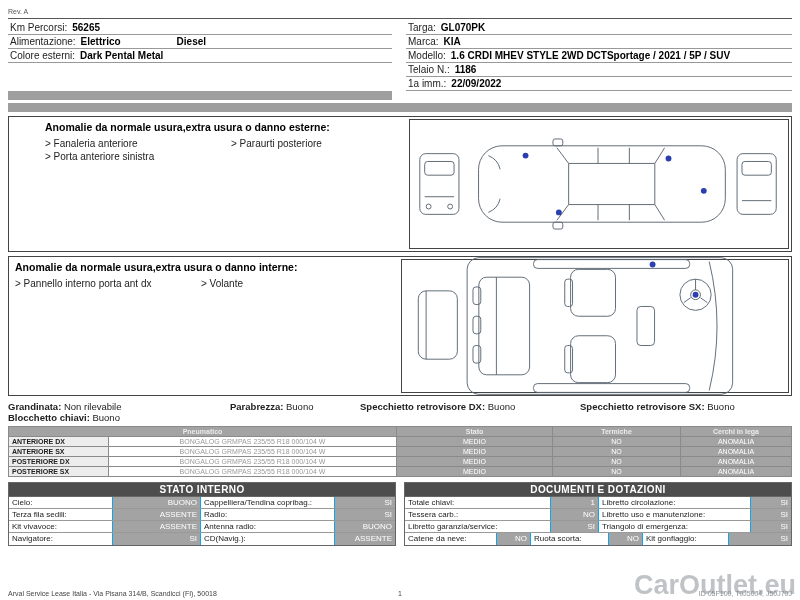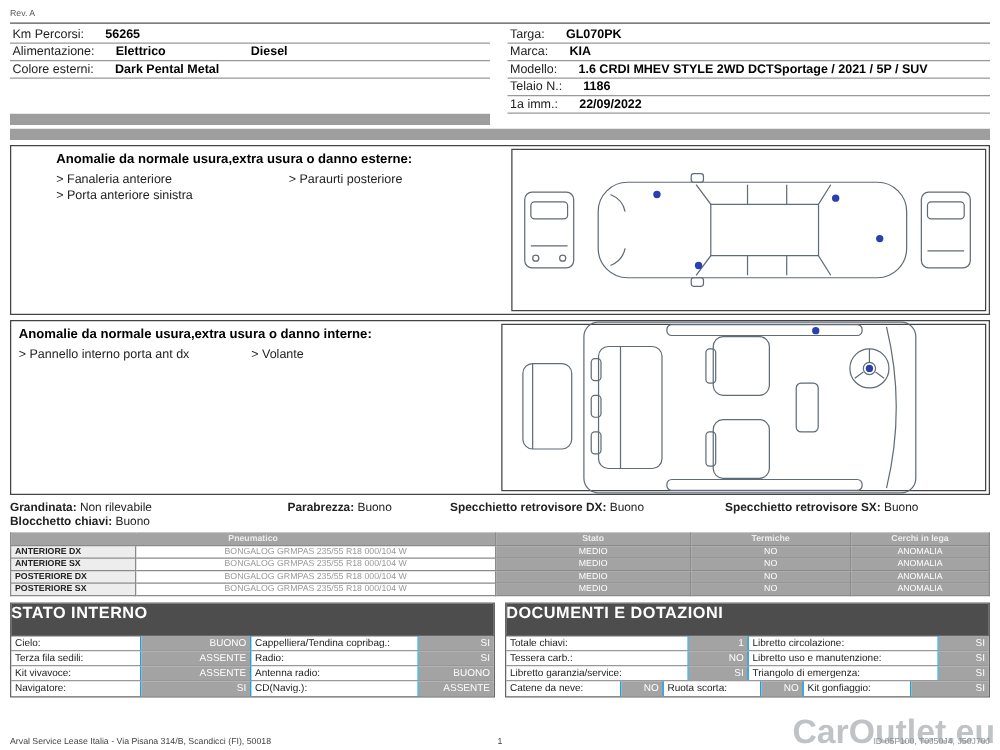--- a/index.html
+++ b/index.html
@@ -7,21 +7,21 @@
   body { width:800px; height:600px; font-family:"Liberation Sans", sans-serif; color:#222; overflow:hidden; }
   .page { position:relative; width:800px; height:600px; padding:4px 8px; background:#fff; }
 
   .header { display:flex; justify-content:space-between; align-items:flex-start; border-bottom:1px solid #555; padding:2px 0 3px; }
   .title { font-family:"Liberation Serif", serif; font-weight:bold; font-size:15px; color:#2e7d6d; letter-spacing:.6px; }
   .rev { font-size:7px; color:#555; margin-top:2px; }
 
   .info { display:flex; gap:14px; margin-top:2px; }
   .info-left { width:384px; display:flex; flex-direction:column; }
   .info-right { flex:1; }
-  .irow { display:flex; align-items:flex-start; border-bottom:1px solid #999; font-size:10px; line-height:11px; padding:1px 2px; min-height:13px;gap:12px; }
+  .irow { display:flex; align-items:flex-start; border-bottom:1px solid #999; font-size:10px; line-height:11px; padding:1px 2px; min-height:13px; }
   .irow .lab { color:#222; margin-right:5px; white-space:nowrap; }
   .irow .val { font-weight:bold; color:#000; }
   .alim2 { margin-left:56px; }
   .fillbar { height:9px; background:#9e9e9e; margin-top:28px; }
   .bar { height:9px; background:#9e9e9e; margin-top:3px; }
 
   .section { border:1px solid #444; margin-top:4px; display:flex; }
   .sec-ext { height:136px;padding-left:30px; }
   .sec-int { height:140px; }
   .sec-left { width:390px; padding:4px 6px; }
@@ -38,21 +38,21 @@
 
   table.tires { width:100%; border-collapse:collapse; table-layout:fixed; margin-top:2px; }
   .tires th, .tires td { border:1px solid #8a8a8a; font-size:7px; padding:0 3px; height:9px; line-height:9px; overflow:hidden; white-space:nowrap; }
   .tires th { background:#a3a3a3; color:#ececec; font-weight:bold; text-align:center; height:10px; }
   .tires td.pos { background:#ededed; color:#222; font-weight:bold; }
   .tires td.spec { color:#9a9a9a; text-align:center; }
   .tires td.gval { background:#a3a3a3; color:#fff; text-align:center; }
 
   .bottom { display:flex; gap:8px; margin-top:5px; align-items:flex-start; }
   .btable { width:388px; border:1px solid #666; }
-  .bhead { background:#4d4d4d; color:#fff; font-weight:bold; font-size:13px; height:26px; line-height:13px; border-bottom:1px solid #666; letter-spacing:.4px; }
+  .bhead { background:#4d4d4d; color:#fff; font-weight:bold; font-size:10px; text-align:center; height:14px; line-height:13px; border-bottom:1px solid #666; letter-spacing:.4px; }
   .brow { display:flex; height:12px; line-height:11px; font-size:8px; border-bottom:1px solid #999; }
   .brow:last-child { border-bottom:none; }
   .bcell { padding:0 3px; overflow:hidden; white-space:nowrap; border-right:1px solid #0ea5e9; }
   .bcell:last-child { border-right:none; }
   .bcell.blab { color:#222; }
   .bcell.bval { background:#a3a3a3; color:#fff; text-align:right; }
   .sl-l1{flex:0 0 104px;} .sl-v1{flex:0 0 88px;} .sl-l2{flex:0 0 134px;} .sl-v2{flex:1;}
   .dr-l1{flex:0 0 146px;} .dr-v1{flex:0 0 48px;} .dr-l2{flex:0 0 152px;} .dr-v2{flex:1;}
   .d4-l1{flex:0 0 92px;} .d4-v{flex:0 0 34px;} .d4-l2{flex:0 0 78px;} .d4-l3{flex:0 0 86px;} .d4-v3{flex:1;}
 

